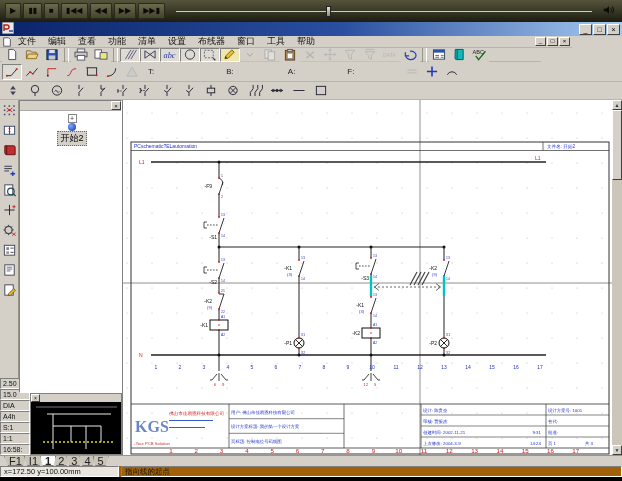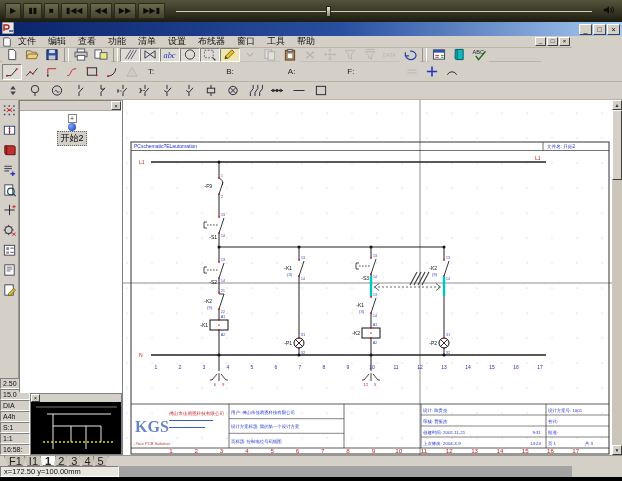--- a/index.html
+++ b/index.html
@@ -83,21 +83,21 @@
     font-size:5px;line-height:8px;text-align:center;color:#333;}
   #sc-thumb{height:70px;background:#d4d0c8;border:1px solid;border-color:#fff #404040 #404040 #fff;}
   
   #tabs-row{left:0;top:455px;width:622px;height:11px;background:#d4d0c8;display:flex;align-items:stretch;
     padding-left:4px;border-top:1px solid #9a968a;}
   .tab{min-width:15px;padding:0 4px;font-size:11px;line-height:10px;text-align:center;color:#222;
     background:#c8c4b8;border:1px solid #807c70;border-top:none;
     clip-path:polygon(0 0,100% 0,82% 100%,18% 100%);margin-right:-3px;}
   .tab.active{background:#fff;font-weight:bold;z-index:2;}
   
-  #status-bar{left:0;top:466px;width:572px;height:11px;background:#a3a3a3;display:flex;}
+  #status-bar{left:0;top:466px;width:622px;height:11px;background:#a16207;display:flex;}
   .sb-cell{border:1px solid;border-color:#808080 #fff #fff #808080;font-size:7.5px;line-height:9px;
     padding-left:3px;color:#111;margin-right:2px;white-space:nowrap;overflow:hidden;}
   #sb-coords{width:119px;background:#e8e6de;}
   #sb-layer{width:177px;}
   #sb-hint{flex:1;margin-right:0;}
   #black-strip{left:0;top:477px;width:622px;height:4px;background:#000;}
 </style>
 </head>
 <body>
 
@@ -843,14 +843,15 @@
     <div class="tab">F1</div>
     <div class="tab">I1</div>
     <div class="tab active">1</div>
     <div class="tab">2</div>
     <div class="tab">3</div>
     <div class="tab">4</div>
     <div class="tab">5</div>
   </div>
 <div id="status-bar" class="abs">
   <div id="sb-coords" class="sb-cell">x=172.50 y=100.00mm</div>
+  <div id="sb-hint" class="sb-cell">指向线的起点</div>
 </div>
 <div id="black-strip" class="abs"></div>
 
 </body></html>

